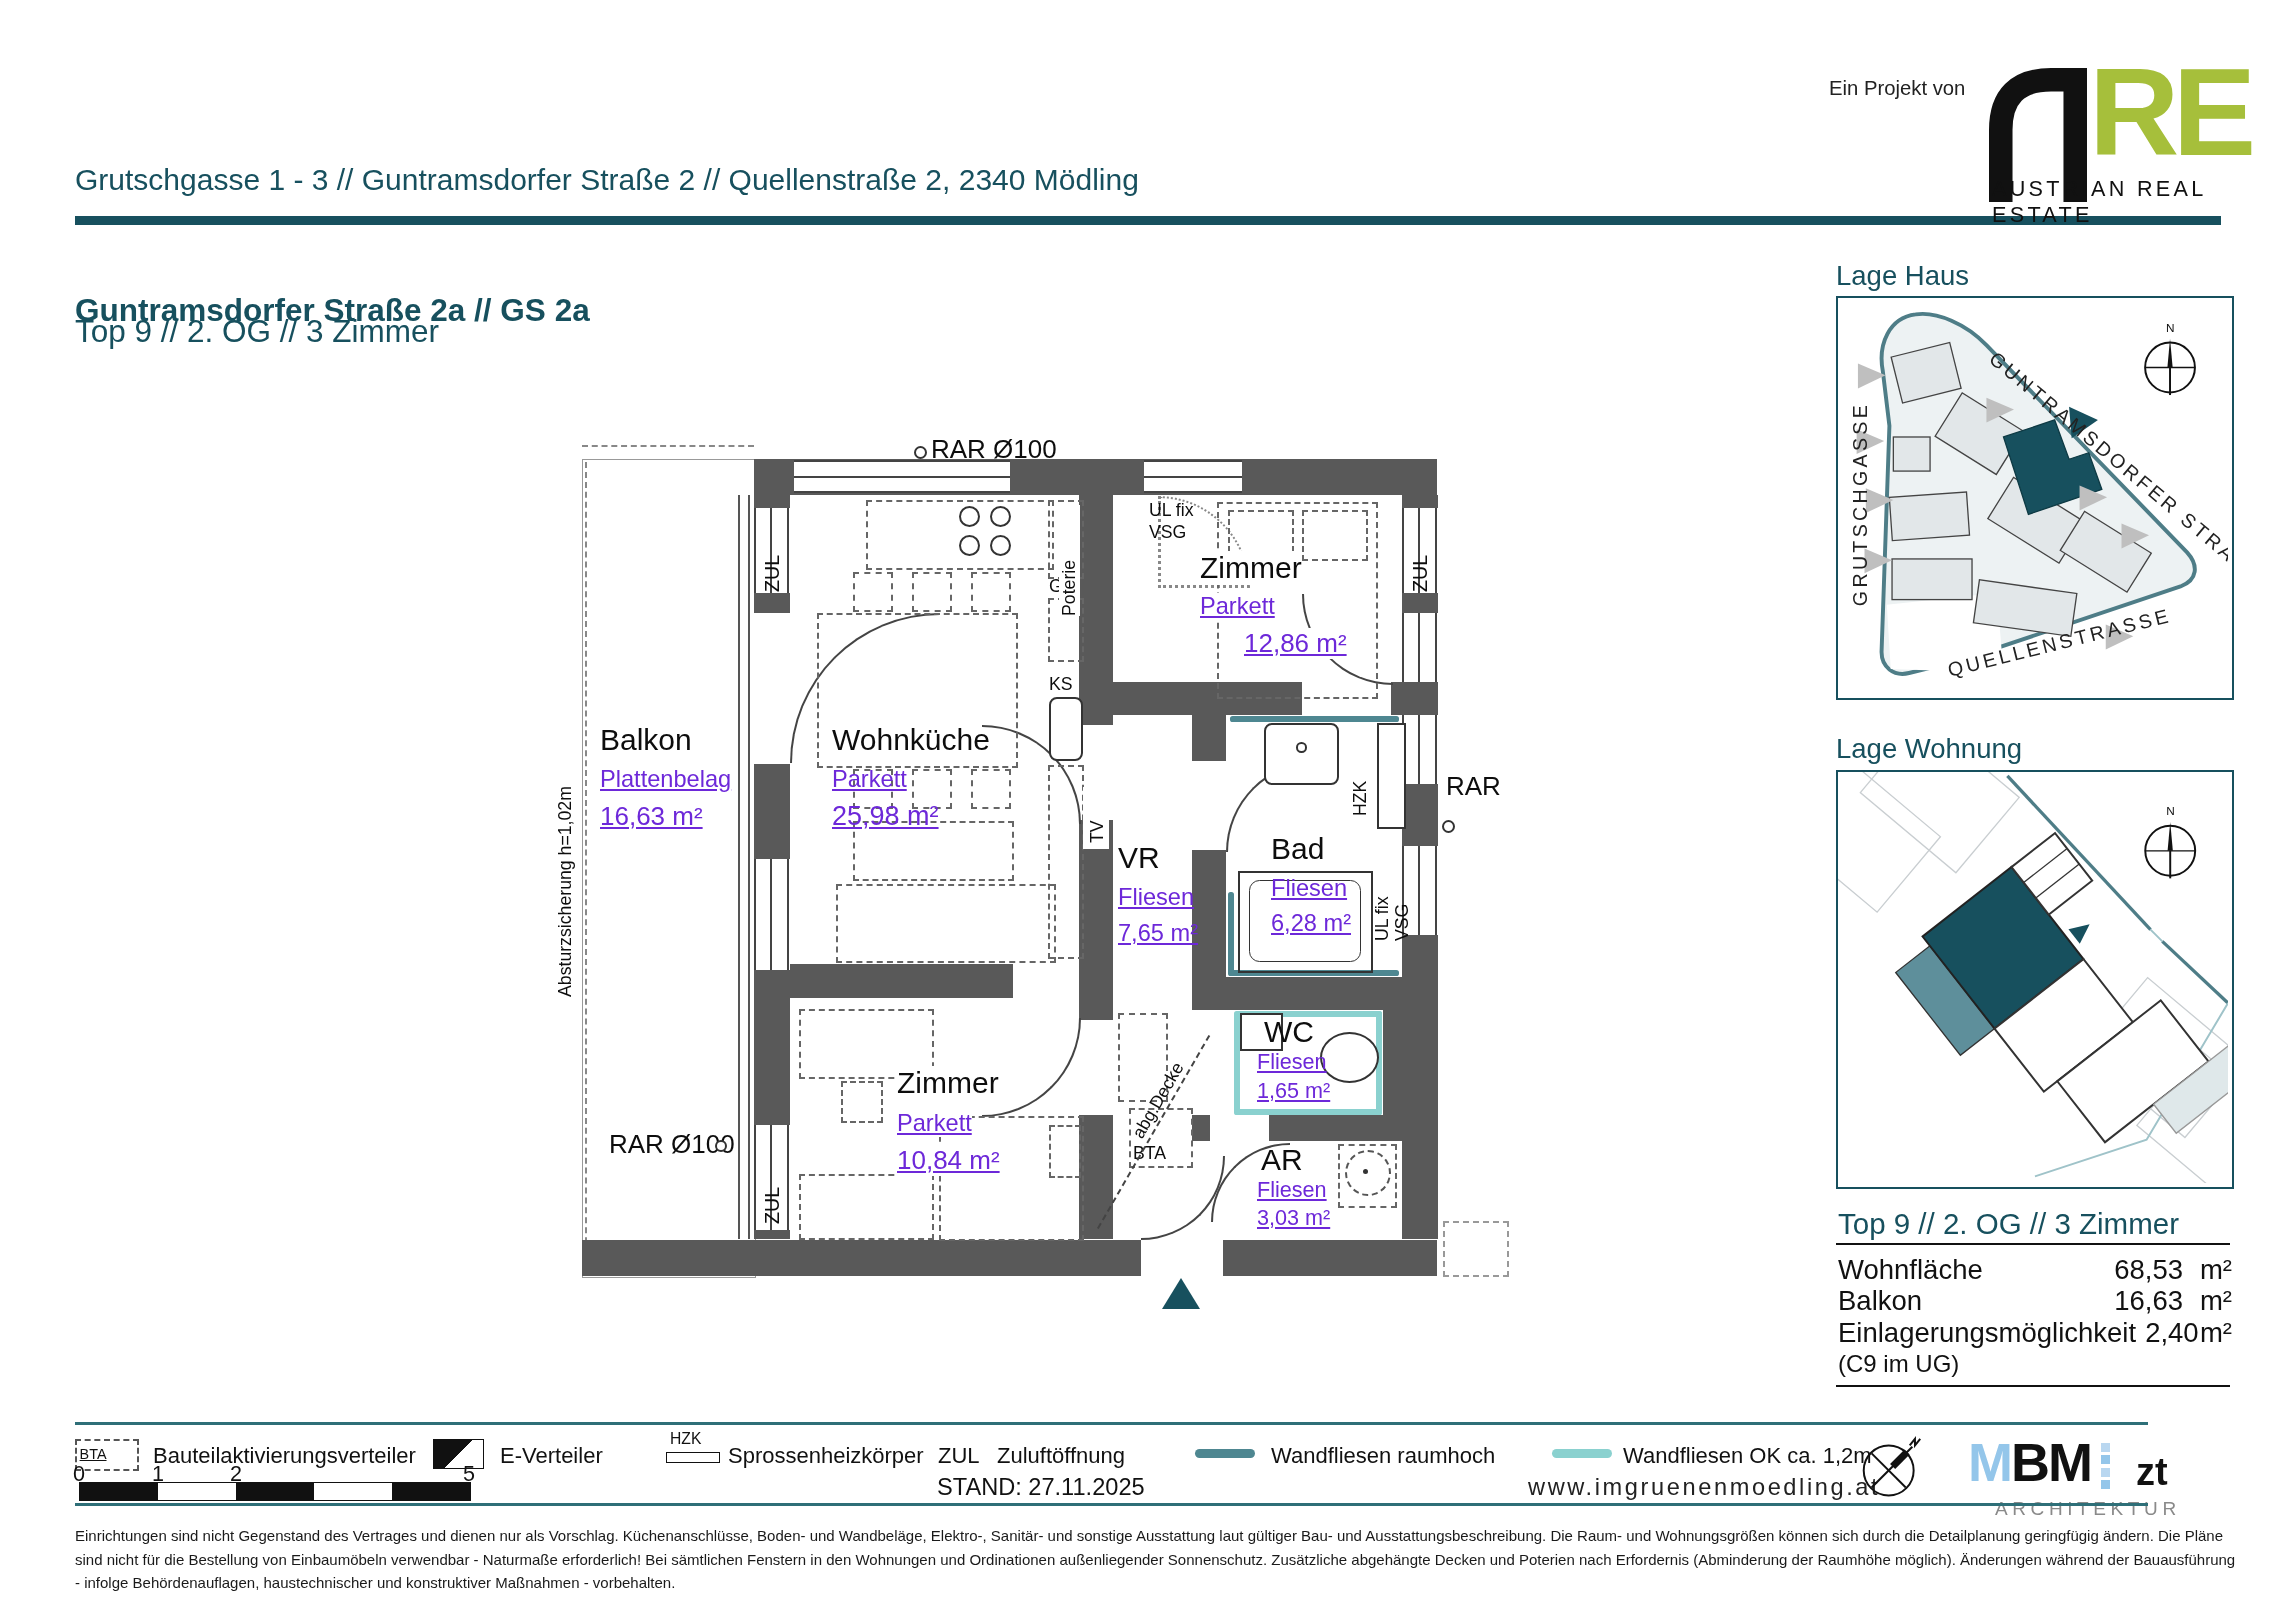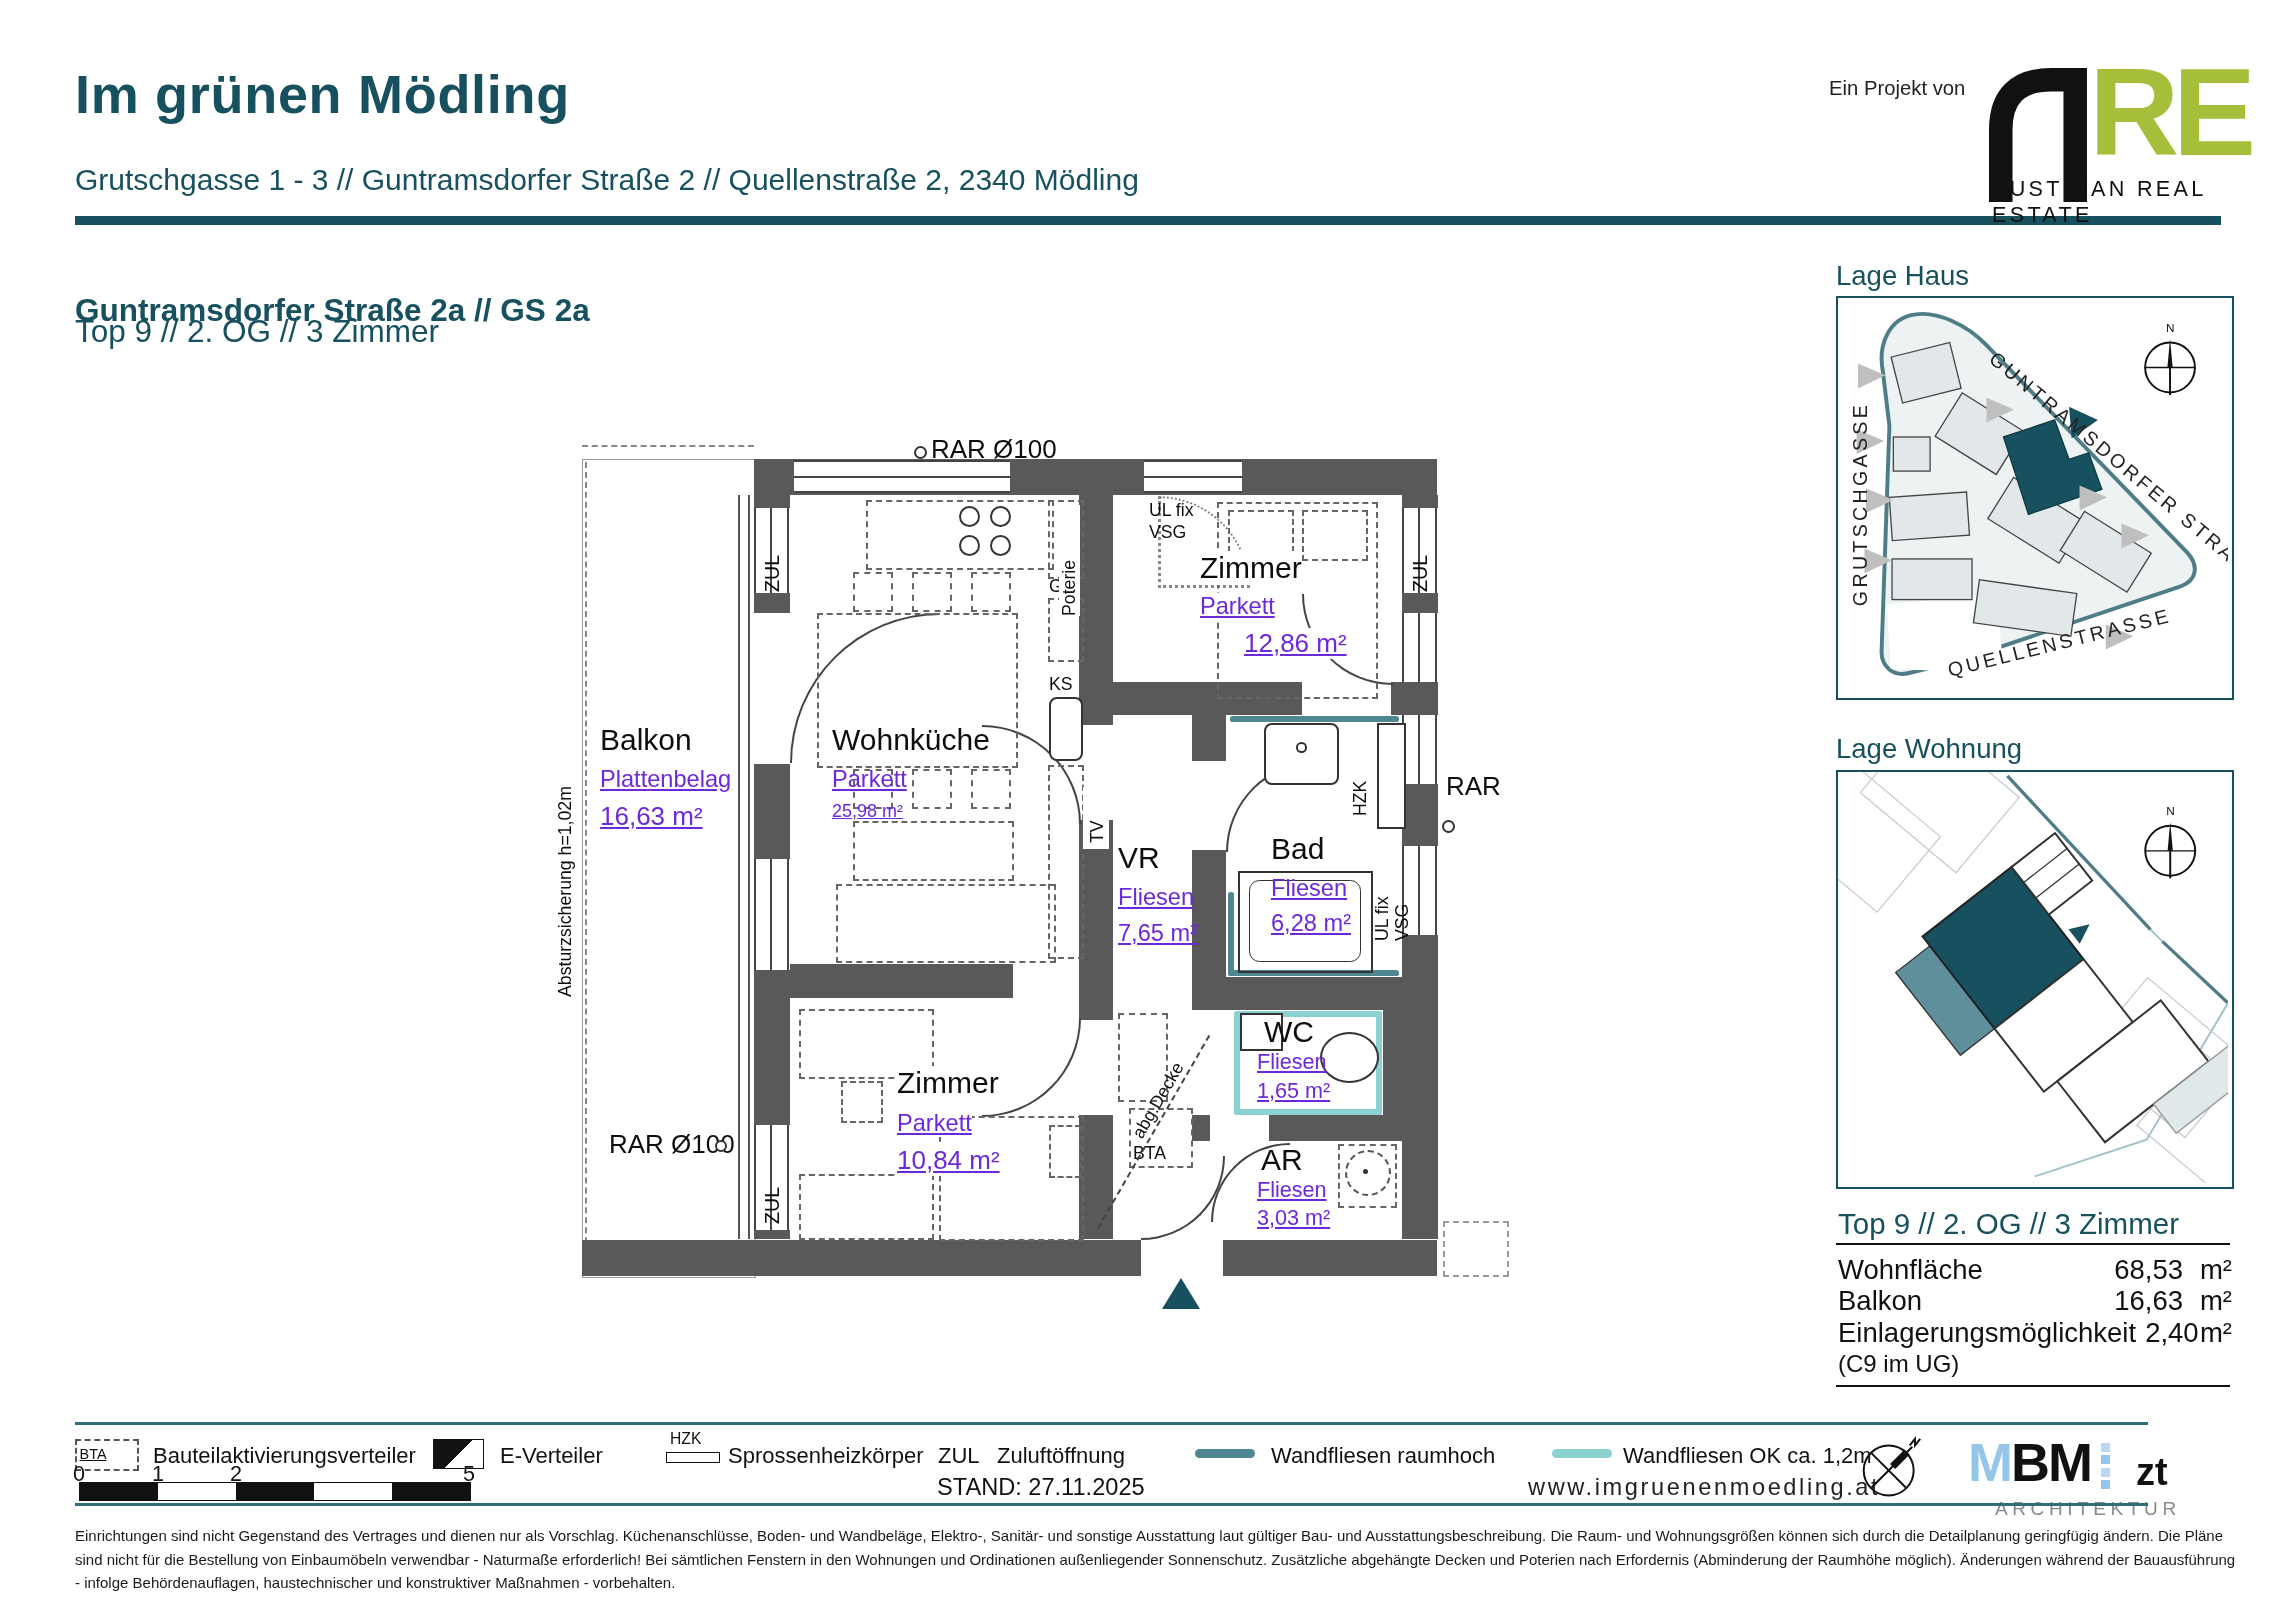--- a/index.html
+++ b/index.html
@@ -73,21 +73,20 @@
   #mbm .blue{color:#94c6ea;}
   .mbm-sq{position:absolute;width:8.5px;height:8.5px;}
   #mbm-zt{position:absolute;left:2116px;top:1451px;font-size:38px;font-weight:bold;margin-left:20px;}
   #mbm-sub{position:absolute;left:1995px;top:1498px;font-size:19px;letter-spacing:4.6px;color:#8a8a8a;}
 </style>
 </head>
 <body>
 
 <div id="page">
 
-  <div class="abs teal" id="main-title">Im grünen Mödling</div>
   <div class="abs teal" id="address">Grutschgasse 1 - 3 // Guntramsdorfer Straße 2 // Quellenstraße 2, 2340 Mödling</div>
   <div class="hrule" style="left:75px;top:216px;width:2146px;"></div>
 
   <div id="are-note">Ein Projekt von</div>
   <div>
     <svg class="abs" style="left:1989px;top:68px;" width="98" height="134" viewBox="0 0 150 205">
       <path d="M18,205 L18,95 Q18,18 95,18 L132,18 L132,205" fill="none" stroke="#111" stroke-width="36"></path>
     </svg>
     <div id="are-re">RE</div>
     <div id="are-sub">AUSTRIAN REAL ESTATE</div>
@@ -224,21 +223,21 @@
 
     <div class="tag" style="left:1149px;top:500px;">UL fix</div>
     <div class="tag" style="left:1149px;top:522px;">VSG</div>
 
     <div class="rname" style="left:600px;top:723px;">Balkon</div>
     <div class="rsub" style="left:600px;top:766px;">Plattenbelag</div>
     <div class="rsub" style="left:600px;top:801px;font-size:26px;">16,63 m²</div>
 
     <div class="rname" style="left:832px;top:723px;">Wohnküche</div>
     <div class="rsub" style="left:832px;top:766px;">Parkett</div>
-    <div class="rsub" style="left:832px;top:801px;font-size:18px;">25,98 m²</div>
+    <div class="rsub" style="left:832px;top:801px;font-size:27px;">25,98 m²</div>
 
     <div class="rname" style="left:1200px;top:551px;background:#fff;">Zimmer</div>
     <div class="rsub" style="left:1200px;top:593px;background:#fff;">Parkett</div>
     <div class="rsub" style="left:1244px;top:628px;font-size:26px;background:#fff;">12,86 m²</div>
 
     <div class="rname" style="left:1118px;top:841px;">VR</div>
     <div class="rsub" style="left:1118px;top:884px;">Fliesen</div>
     <div class="rsub" style="left:1118px;top:920px;">7,65 m²</div>
 
     <div class="rname" style="left:1271px;top:832px;">Bad</div>

